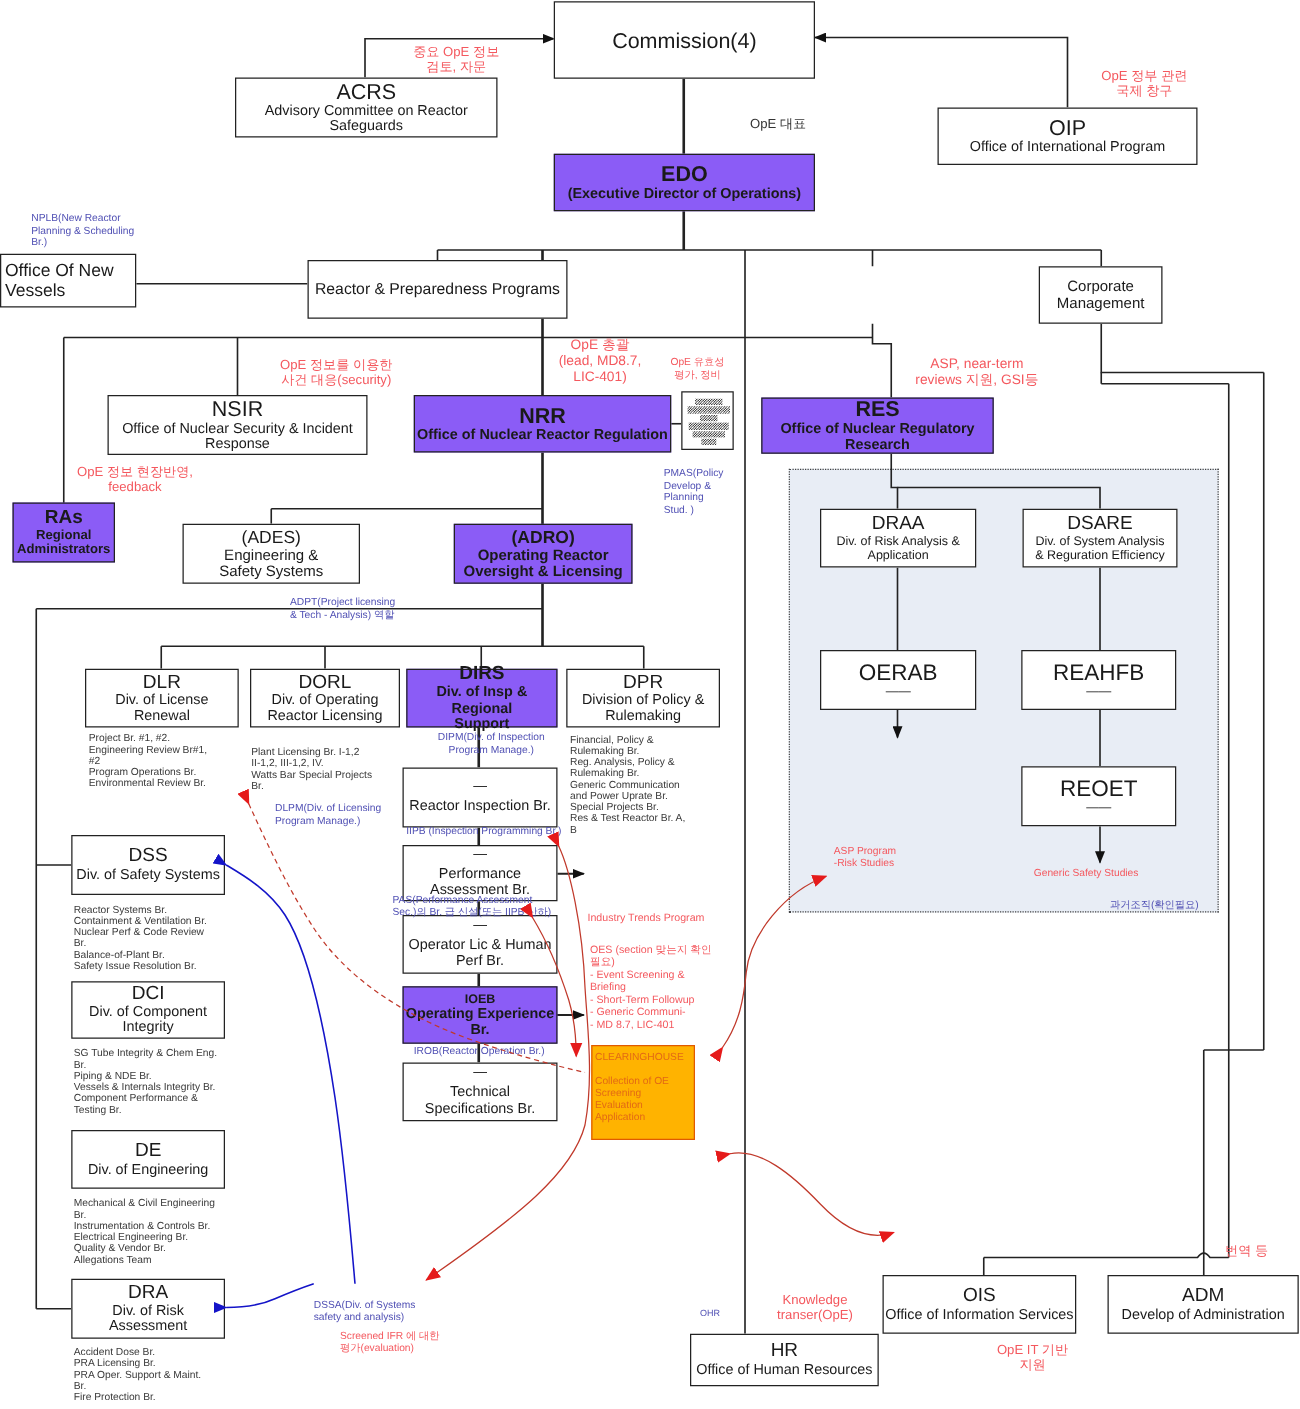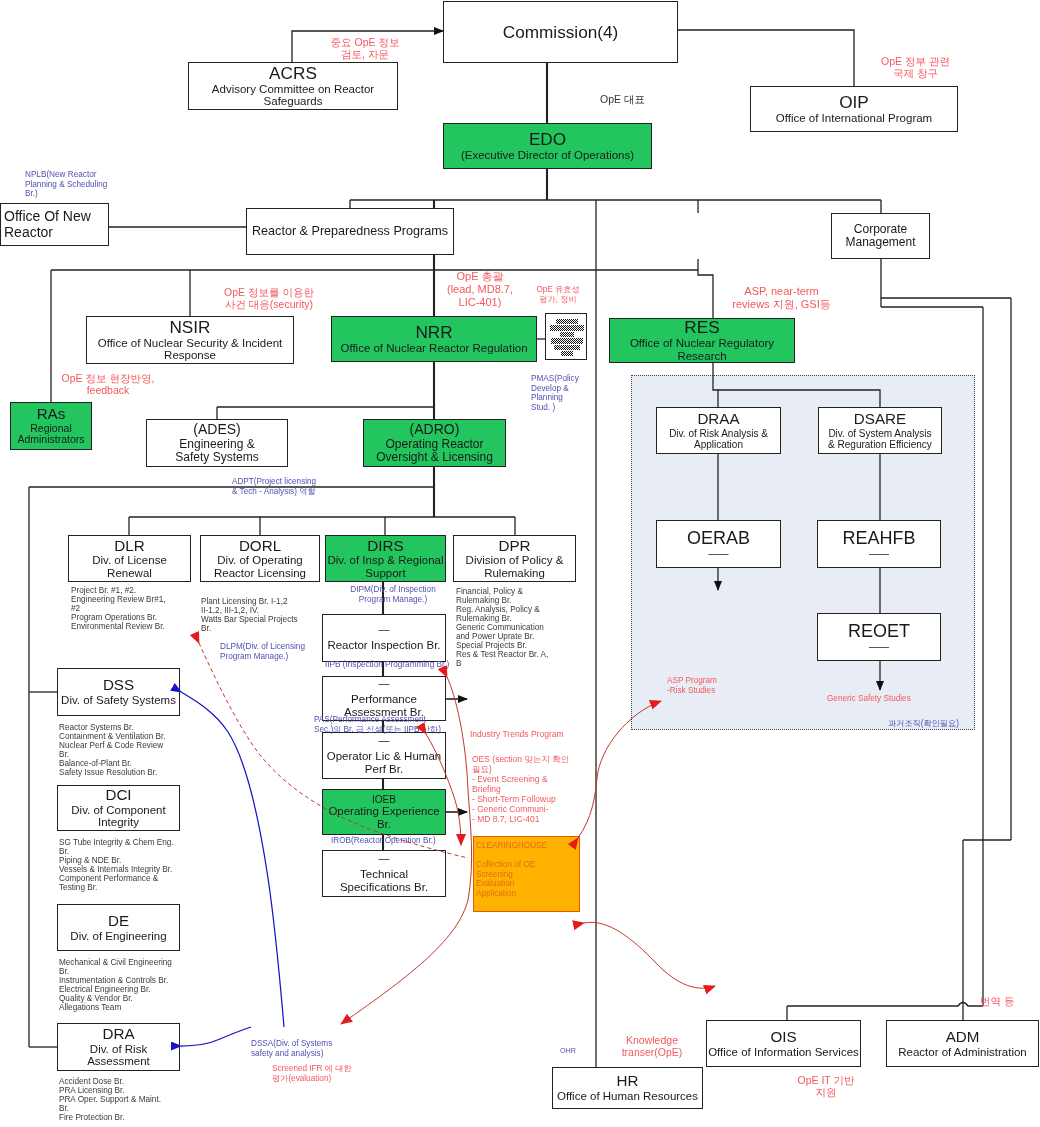--- a/index.html
+++ b/index.html
@@ -6,21 +6,21 @@
   html,body{margin:0;padding:0;background:#ffffff;}
   body{font-family:"Liberation Sans",sans-serif;color:#1a1a1a;}
   #page{position:relative;width:1040px;height:1127px;overflow:hidden;background:#fff;}
   svg#lines{position:absolute;left:0;top:0;width:1040px;height:1127px;pointer-events:none;z-index:2;}
   svg#curves{position:absolute;left:0;top:0;width:1040px;height:1127px;pointer-events:none;z-index:7;}
   .box{position:absolute;box-sizing:border-box;border:1.2px solid #222;background:#fff;
        display:flex;flex-direction:column;align-items:center;justify-content:center;
        text-align:center;line-height:1.1;z-index:4;}
   .box .t1{font-size:15px;white-space:pre-line;}
   .box .t2{font-size:11px;white-space:pre-line;}
-  .fill-green{background:#22c55e;}
+  .fill-green{background:#8b5cf6;font-weight:bold;}
   .fill-orange{background:#ffb300;border:1.4px solid #e05a00;}
   .alignleft{align-items:flex-start;text-align:left;padding-left:3px;}
   .note{position:absolute;line-height:1.17;white-space:pre-line;z-index:5;}
   .nred{color:#f4585e;}
   .nblue{color:#5050b4;}
   .nblk{color:#333;}
   .sub{position:absolute;font-size:8.2px;line-height:9px;color:#3a3a3a;white-space:pre-line;z-index:3;}
   .grp{position:absolute;box-sizing:border-box;border:1.2px dotted #444;background:#e8edf5;z-index:1;}
   .ch-txt{position:absolute;color:#e36a14;font-size:8.2px;line-height:9.7px;white-space:pre-line;z-index:6;text-align:left;}
   .hatchwrap{position:absolute;left:0;top:0;width:100%;height:100%;}
@@ -131,39 +131,39 @@
       </defs>
       <path d="M181,692 C196,701 215,712 228,732 C246,760 259,818 268,878 C276,932 281,992 284,1027" fill="none" stroke="#1414c8" stroke-width="1.25" marker-start="url(#ah-blu-s)"></path>
       <path d="M181,1046 C196,1046 209,1044 220,1039 C234,1033 242,1030 251,1027" fill="none" stroke="#1414c8" stroke-width="1.25" marker-start="url(#ah-blu-s)"></path>
       <path d="M199,643 C214,676 232,714 252,744 C276,780 318,810 372,830 C408,843 442,852 468,858" fill="none" stroke="#c0392b" stroke-width="1.0" stroke-dasharray="4,3" marker-start="url(#ah-red-s)"></path>
       <path d="M447,677 C456,696 466,740 468,790 C470,822 475,862 468,900 C458,938 416,972 341,1024" fill="none" stroke="#c0392b" stroke-width="1.0" marker-end="url(#ah-red)" marker-start="url(#ah-red-s)"></path>
       <path d="M426,734 C437,752 448,778 455,800 C460,817 461,833 461,845" fill="none" stroke="#c0392b" stroke-width="1.0" marker-end="url(#ah-red)" marker-start="url(#ah-red-s)"></path>
       <path d="M578,838 C592,818 595,798 597,778 C600,748 628,713 661,701" fill="none" stroke="#c0392b" stroke-width="1.0" marker-end="url(#ah-red)" marker-start="url(#ah-red-s)"></path>
       <path d="M584,923 C608,918 634,940 656,963 C678,986 698,992 715,986" fill="none" stroke="#c0392b" stroke-width="1.0" marker-end="url(#ah-red)" marker-start="url(#ah-red-s)"></path>
     </svg>
 <div class="grp" style="left: 631px; top: 375px; width: 344px; height: 355px;"></div>
-    <div class="box" style="left: 443px; top: 1px; width: 235px; height: 62px;">
+    <div class="box" style="left: 443px; top: 1px; width: 209px; height: 62px;">
       <div class="t1" style="font-size: 17.2px;">Commission(4)</div>
     </div>
     <div class="box" style="left: 188px; top: 62px; width: 210px; height: 48px;">
       <div class="t1" style="font-size: 17.2px;">ACRS</div>
       <div class="t2" style="font-size: 11.5px;">Advisory Committee on Reactor
 Safeguards</div>
     </div>
     <div class="box fill-green" style="left: 443px; top: 123px; width: 209px; height: 46px;">
       <div class="t1" style="font-size: 17.2px;">EDO</div>
       <div class="t2" style="font-size: 11.5px;">(Executive Director of Operations)</div>
     </div>
     <div class="box" style="left: 750px; top: 86px; width: 208px; height: 46px;">
       <div class="t1" style="font-size: 17.2px;">OIP</div>
       <div class="t2" style="font-size: 11.5px;">Office of International Program</div>
     </div>
     <div class="box alignleft" style="left: 0px; top: 203px; width: 109px; height: 43px;">
       <div class="t2" style="font-size: 14px;">Office Of New
-Reactor</div>
+Vessels</div>
     </div>
     <div class="box" style="left: 246px; top: 208px; width: 208px; height: 47px;">
       <div class="t2" style="font-size: 12.6px;">Reactor &amp; Preparedness Programs</div>
     </div>
     <div class="box" style="left: 831px; top: 213px; width: 99px; height: 46px;">
       <div class="t2" style="font-size: 12px;">Corporate
 Management</div>
     </div>
     <div class="box" style="left: 86px; top: 316px; width: 208px; height: 48px;">
       <div class="t1" style="font-size: 17.2px;">NSIR</div>
@@ -290,23 +290,23 @@
     <div class="box" style="left: 552px; top: 1067px; width: 151px; height: 42px;">
       <div class="t1" style="font-size: 15.2px;">HR</div>
       <div class="t2" style="font-size: 11.5px;">Office of Human Resources</div>
     </div>
     <div class="box" style="left: 706px; top: 1020px; width: 155px; height: 47px;">
       <div class="t1" style="font-size: 15.2px;">OIS</div>
       <div class="t2" style="font-size: 11.5px;">Office of Information Services</div>
     </div>
     <div class="box" style="left: 886px; top: 1020px; width: 153px; height: 47px;">
       <div class="t1" style="font-size: 15.2px;">ADM</div>
-      <div class="t2" style="font-size: 11.5px;">Reactor of Administration</div>
-    </div>
-    <div class="box fill-orange" style="left: 473px; top: 836px; width: 107px; height: 76px;">
+      <div class="t2" style="font-size: 11.5px;">Develop of Administration</div>
+    </div>
+    <div class="box fill-orange" style="left: 473px; top: 836px; width: 83px; height: 76px;">
       <div class="ch-txt" style="left:2px;top:4px">CLEARINGHOUSE</div>
       <div class="ch-txt" style="left:2px;top:23px">Collection of OE
 Screening
 Evaluation
 Application</div>
     </div>
     <div class="note nred" style="left: 305px; top: 36px; width: 120px; font-size: 10.5px; text-align: center;">중요 OpE 정보
 검토, 자문</div>
     <div class="note nblk" style="left: 600px; top: 93px; width: 80px; font-size: 10.5px; text-align: left;">OpE 대표</div>
     <div class="note nred" style="left: 863px; top: 55px; width: 105px; font-size: 10.5px; text-align: center;">OpE 정부 관련

